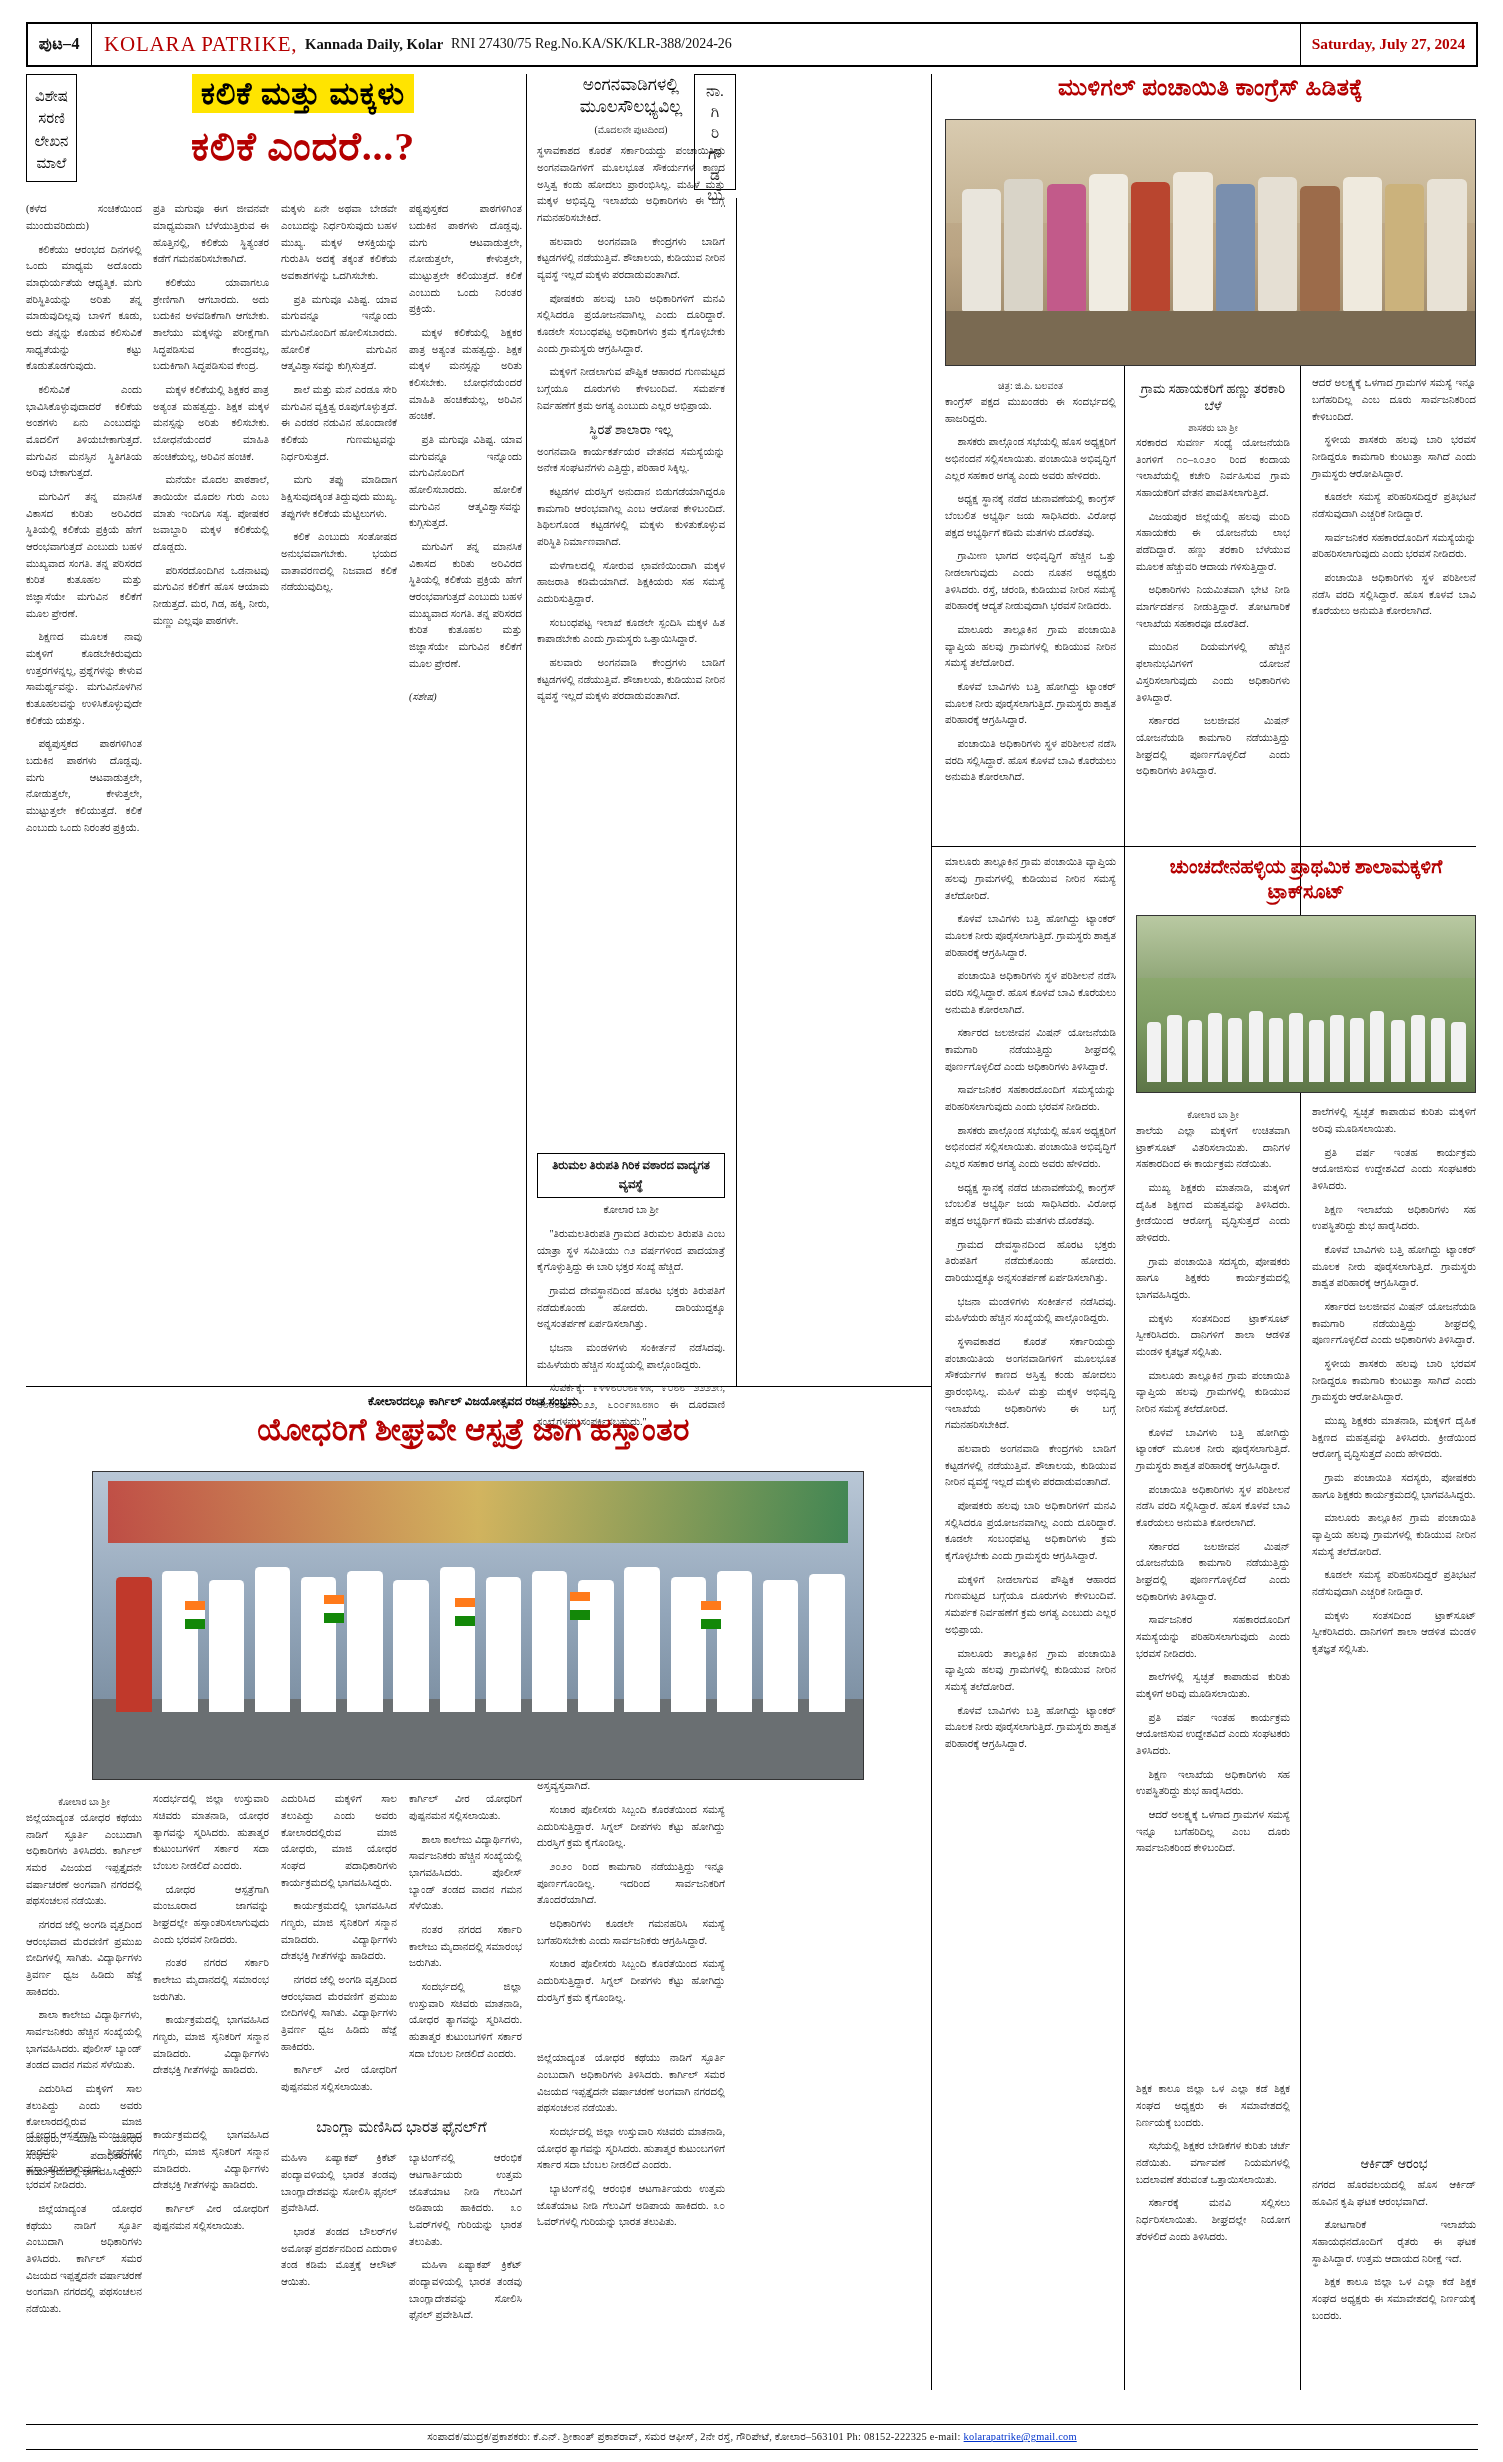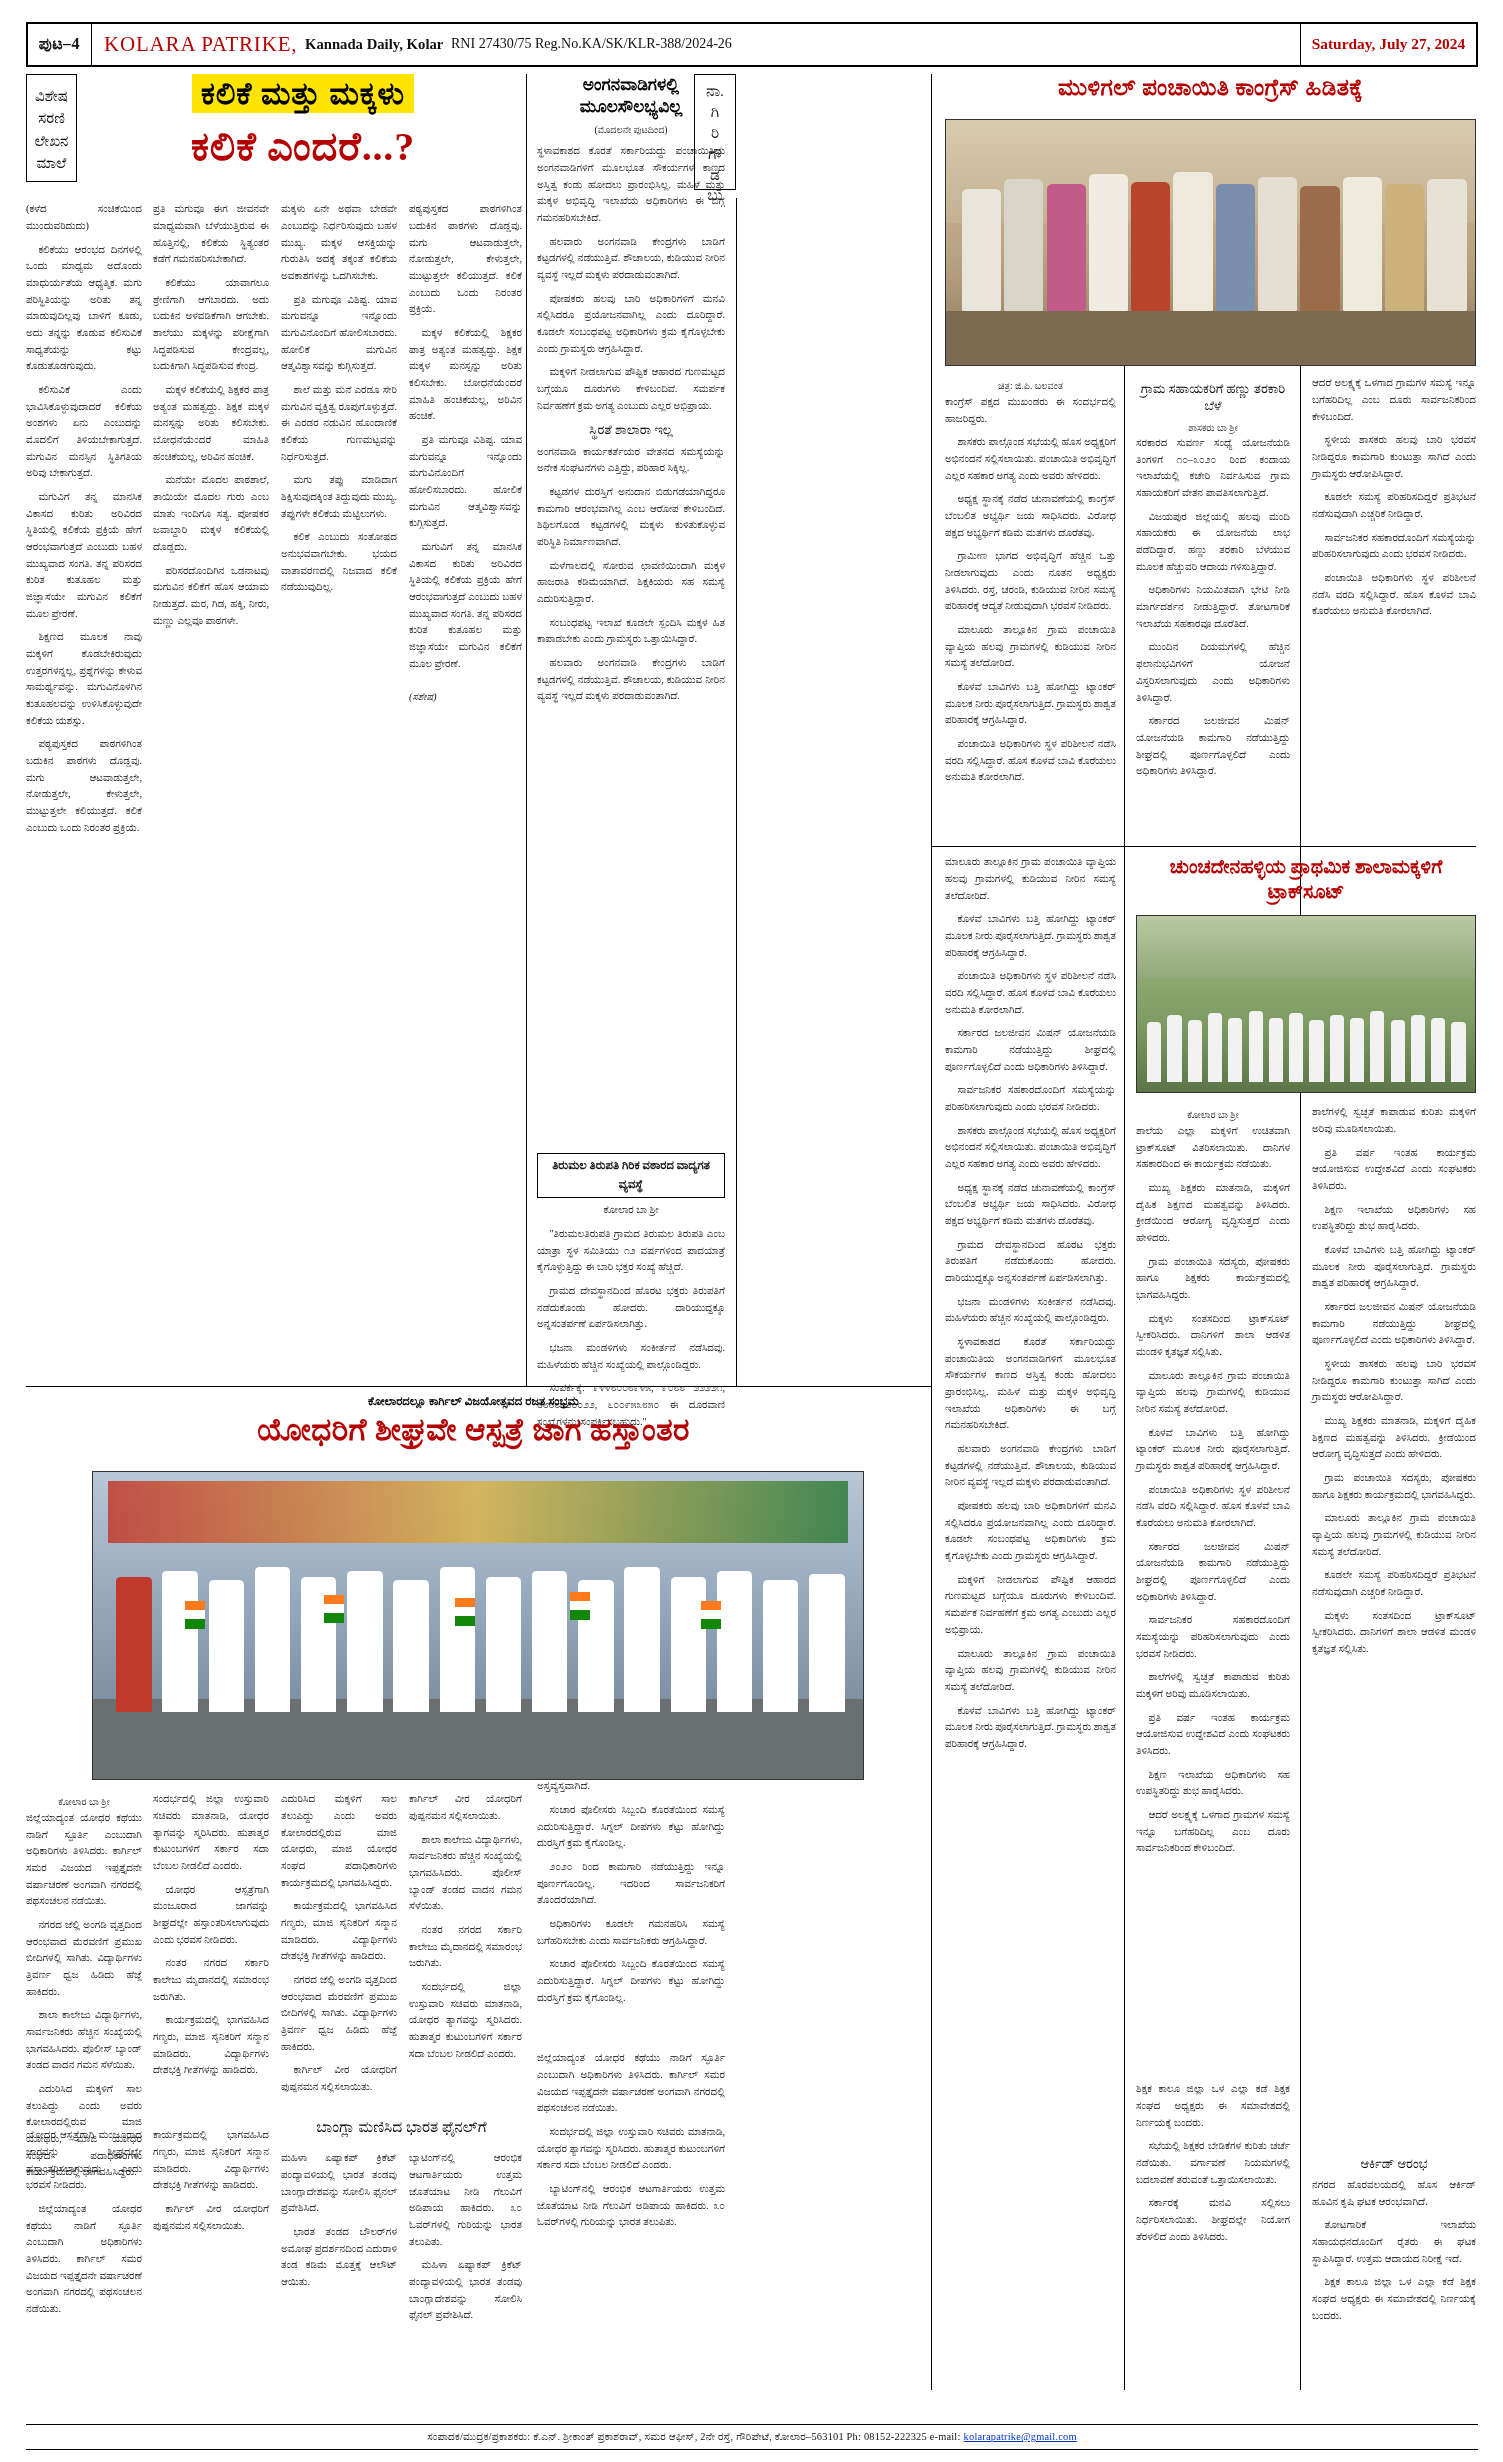--- a/index.html
+++ b/index.html
@@ -81,21 +81,21 @@
   .col p.noind { text-indent:0; }
   .sig { text-align:left; font-size:10px; margin-top:17px;font-style:italic; }
 
   
   .kicker { font-size:11.6px; font-weight:bold; text-align:center; color:#000; }
   .hdr-red {
     font-size:23px; font-weight:bold; color:#b40000; text-align:center;
     letter-spacing:0.4px; line-height:1.25;
   }
   .hdr-black {
-    font-size:17px; font-weight:bold; color:#000; text-align:center; line-height:1.3;
+    font-size:17px; font-weight:normal; color:#000; text-align:center; line-height:1.3;
   }
   .hdr-small-red {
     font-size:19.3px; font-weight:bold; color:#b40000; text-align:center; line-height:1.3;
   }
   .caption { font-size:9.6px; text-align:center; margin-top:3.1px; }
   .subhead-center {
     font-size:13px; font-weight:normal; text-align:center; color:#000; margin:4.6px 0;
     line-height:1.35;
   }
   .boxed-title {

